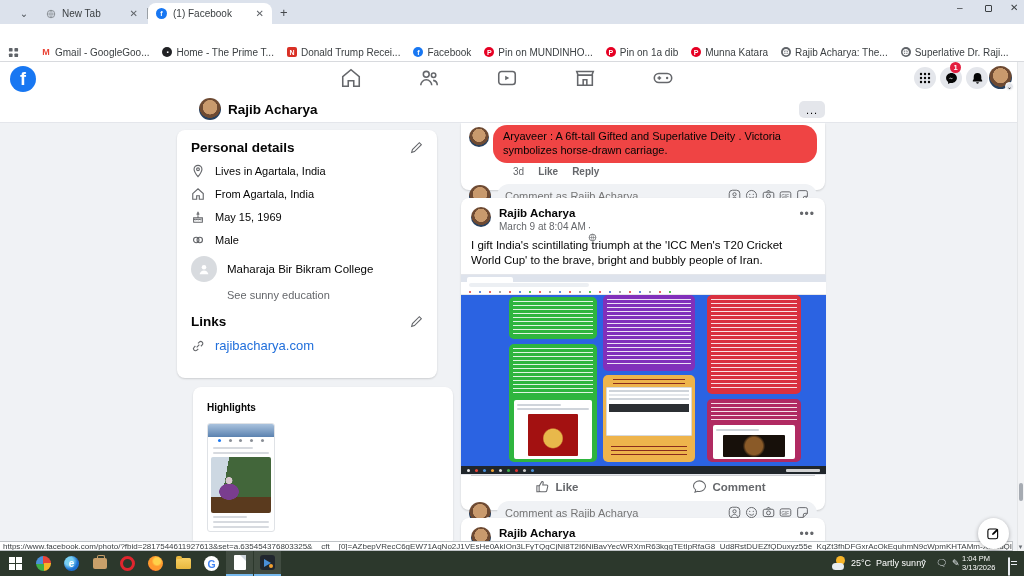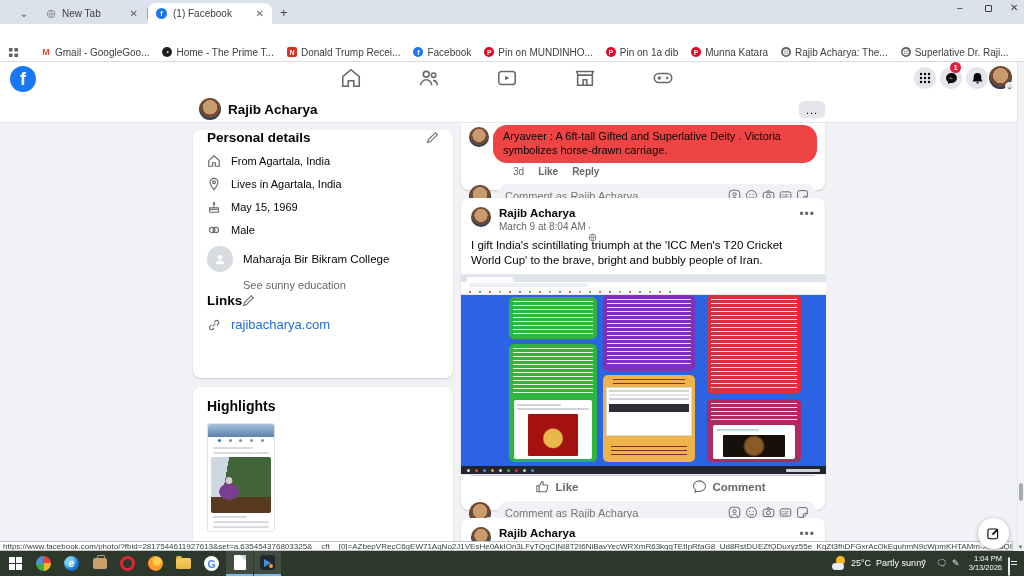--- a/index.html
+++ b/index.html
@@ -132,21 +132,21 @@
 .doci{width:12px;height:15px;background:#fff;border-radius:1px;position:relative}
 .doci:before{content:"";position:absolute;right:0;top:0;border:3px solid #cfd6dd;border-left-color:transparent;border-bottom-color:transparent}
 .medi{width:15px;height:15px;border-radius:3px;background:#20262e;position:relative}
 .medi:before{content:"";position:absolute;left:4px;top:3.5px;border-left:7px solid #4a90d9;border-top:4px solid transparent;border-bottom:4px solid transparent}
 .medi:after{content:"";position:absolute;right:2px;bottom:2px;width:4px;height:4px;border-radius:50%;background:#f0a030}
 .sun{width:14px;height:14px;position:relative}
 .sun:before{content:"";position:absolute;left:4px;top:0;width:9px;height:9px;border-radius:50%;background:#f7b529}
 .sun:after{content:"";position:absolute;left:0;bottom:0;width:12px;height:7px;border-radius:5px;background:#e8ecf0}
 .tktx{color:#fff;font-size:9px}
 .tray{color:#e8ecf0;font-size:9px}
-.clockblk{color:#fff;font-size:7.5px;line-height:9px;text-align:right}
+.clockblk{color:#fff;font-size:7.5px;line-height:9px;text-align:left}
 .notifi{width:11px;height:11px;border:1px solid #e8ecf0;border-radius:2px;position:relative}
 .notifi:before{content:"";position:absolute;left:2px;top:3px;width:6px;height:1px;background:#e8ecf0;box-shadow:0 3px #e8ecf0}
 svg{display:block}
 </style>
 </head>
 <body>
 
 <div id="screen">
 
   <div class="a tabstrip">
@@ -318,45 +318,45 @@
       <span class="avchev">⌄</span>
     </div>
 
   <div class="a profbar"></div>
   <div class="a avatar" style="left:199px;top:98px;width:22px;height:22px"></div>
   <div class="a profname" style="left:228px;top:102px">Rajib Acharya</div>
   <div class="a morebtn">...</div>
 
   <div class="a content">
 
-    <div class="card" style="left:193px;top:7px;width:260px;height:248px;padding:0 14px">
+    <div class="card" style="left:177px;top:7px;width:260px;height:248px;padding:10px 14px">
       <div class="fx" style="justify-content:space-between">
         <span class="sideT">Personal details</span>
         <span class="pencil">
             <svg viewBox="0 0 16 16" width="13" height="13" fill="none" stroke="#65676b" stroke-width="1.3">
               <path d="m2 14 1-3.5L11.5 2l2.5 2.5L5.5 13z"></path>
             </svg>
           </span>
       </div>
       <div class="drow">
         <span class="di">
             <svg viewBox="0 0 16 16" width="14" height="14" fill="none" stroke="#65676b" stroke-width="1.3">
-              <path d="M2 7.5 8 2l6 5.5V14H9.5v-4h-3v4H2z"></path>
-            </svg>
-          </span>
-        <span class="dtx">From Agartala, India</span>
+              <path d="M8 1.5A4.5 4.5 0 0 1 12.5 6c0 3-4.5 8.5-4.5 8.5S3.5 9 3.5 6A4.5 4.5 0 0 1 8 1.5z"></path>
+              <circle cx="8" cy="6" r="1.6"></circle>
+            </svg>
+          </span>
+        <span class="dtx">Lives in Agartala, India</span>
       </div>
       <div class="drow">
         <span class="di">
             <svg viewBox="0 0 16 16" width="14" height="14" fill="none" stroke="#65676b" stroke-width="1.3">
-              <path d="M8 1.5A4.5 4.5 0 0 1 12.5 6c0 3-4.5 8.5-4.5 8.5S3.5 9 3.5 6A4.5 4.5 0 0 1 8 1.5z"></path>
-              <circle cx="8" cy="6" r="1.6"></circle>
-            </svg>
-          </span>
-        <span class="dtx">Lives in Agartala, India</span>
+              <path d="M2 7.5 8 2l6 5.5V14H9.5v-4h-3v4H2z"></path>
+            </svg>
+          </span>
+        <span class="dtx">From Agartala, India</span>
       </div>
       <div class="drow">
         <span class="di">
             <svg viewBox="0 0 16 16" width="14" height="14" fill="none" stroke="#65676b" stroke-width="1.2">
               <path d="M2.5 14h11M3 13.5V9h10v4.5M3 11c1-.9 2 .9 3 0s2 .9 3 0 2 .9 3 0"></path>
               <path d="M8 9V6.8"></path>
               <path d="M8 5.8c-.6 0-1-.4-1-1C7 4 8 2.6 8 2.6S9 4 9 4.8c0 .6-.4 1-1 1z"></path>
             </svg>
           </span>
         <span class="dtx">May 15, 1969</span>
@@ -373,40 +373,40 @@
       <div class="drow">
         <span style="width:26px;height:26px;border-radius:50%;background:#d8dbdf;display:flex;align-items:center;justify-content:center;flex:0 0 auto">
             <svg width="14" height="14" viewBox="0 0 16 16" fill="#fff">
               <circle cx="8" cy="6" r="2.6"></circle>
               <path d="M3 14c.5-2.8 2.4-4.3 5-4.3s4.5 1.5 5 4.3z"></path>
             </svg>
           </span>
         <span class="dtx" style="font-size:11.5px">Maharaja Bir Bikram College</span>
       </div>
       <div class="seemore">See sunny education</div>
-      <div class="fx" style="justify-content:flex-start;margin-top:2px">
+      <div class="fx" style="justify-content:space-between;margin-top:13px">
         <span class="sideT">Links</span>
         <span class="pencil">
             <svg viewBox="0 0 16 16" width="13" height="13" fill="none" stroke="#65676b" stroke-width="1.3">
               <path d="m2 14 1-3.5L11.5 2l2.5 2.5L5.5 13z"></path>
             </svg>
           </span>
       </div>
       <div class="drow">
         <span class="di">
             <svg viewBox="0 0 16 16" width="14" height="14" fill="none" stroke="#65676b" stroke-width="1.3">
               <path d="M6.5 9.5 9.5 6.5M5 8 3.5 9.5a2.3 2.3 0 0 0 3.3 3.3L8.3 11.3M8 5l1.5-1.5a2.3 2.3 0 0 1 3.3 3.3L11.3 8.3"></path>
             </svg>
           </span>
         <span class="linktx">rajibacharya.com</span>
       </div>
     </div>
 
     <div class="card" style="left:193px;top:264px;width:260px;height:160px;padding:10px 14px">
-      <span class="sideT" style="font-size:14px">Highlights</span>
+      <span class="sideT" style="font-size:10px">Highlights</span>
       <div class="hl-thumb">
         <div class="hl-cover"></div>
         <div class="hl-dots">
             <i></i>
             <i></i>
             <i></i>
             <i></i>
             <i></i>
           </div>
         <div class="hl-ln" style="width:40px"></div>

